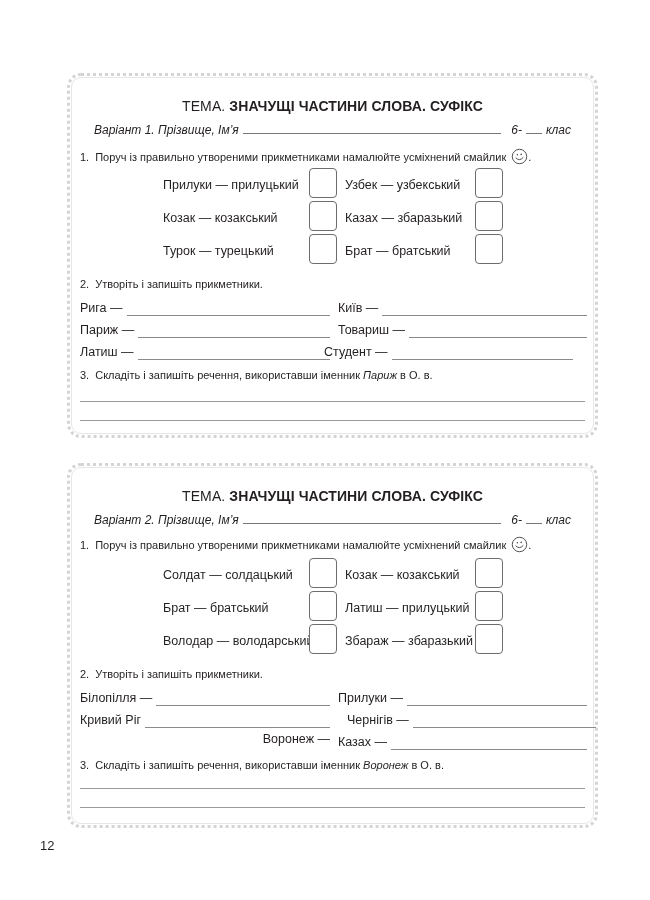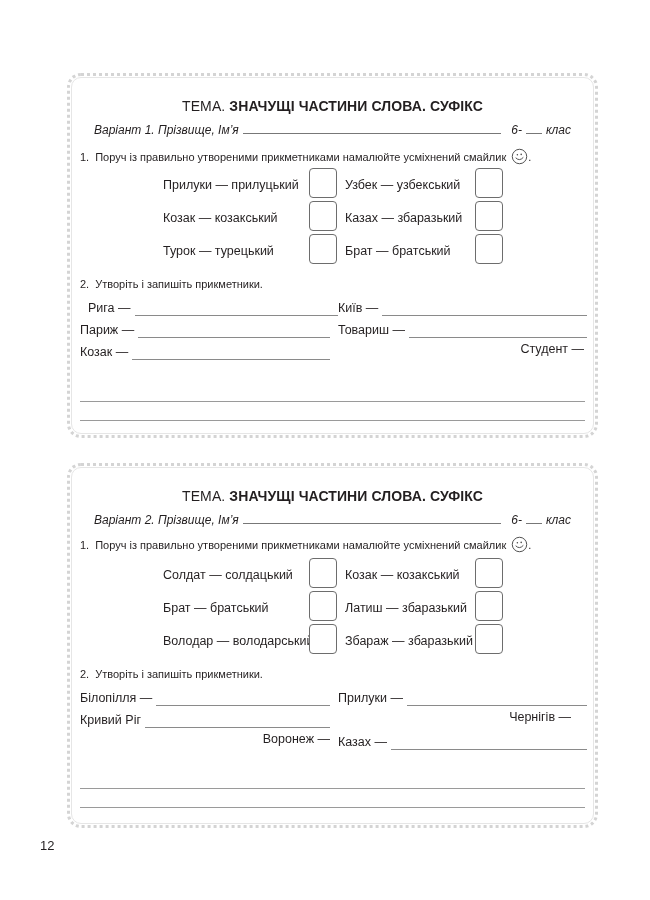--- a/index.html
+++ b/index.html
@@ -90,46 +90,51 @@
       <span class="pair-text" style="left:182px;">Брат — братський</span>
       <span class="check-box" style="left:312px;"></span>
     </div>
   </div>
 
   <div class="task" style="top:202px;">
     <span class="num">2.</span><span>Утворіть і запишіть прикметники.</span>
   </div>
 
   <div class="form-grid" style="top:222px;">
-    <div class="field" style="left:8px; width:250px; top:0;text-align:center;">
+    <div class="field" style="left:0; width:250px; top:0;text-align:center;">
       <span class="lbl">Рига —</span>
         <span class="line"></span>
     </div>
     <div class="field" style="left:258px; width:249px; top:0;">
       <span class="lbl">Київ —</span>
         <span class="line"></span>
     </div>
     <div class="field" style="left:0; width:250px; top:22px;">
       <span class="lbl">Париж —</span>
         <span class="line"></span>
     </div>
     <div class="field" style="left:258px; width:249px; top:22px;">
       <span class="lbl">Товариш —</span>
         <span class="line"></span>
     </div>
     <div class="field" style="left:0; width:250px; top:44px;">
-      <span class="lbl">Козак —</span>
-        <span class="line"></span>
-    </div>
-    <div class="field" style="left:255px; width:249px; top:44px;flex-direction:column;">
+      <span class="lbl">Латиш —</span>
+        <span class="line"></span>
+    </div>
+    <div class="field" style="left:244px; width:249px; top:44px;">
       <span class="lbl">Студент —</span>
         <span class="line"></span>
     </div>
   </div>
 
+  <div class="task" style="top:293px;">
+    <span class="num">3.</span><span>Складіть і запишіть речення, використавши іменник</span>
+    <i>Париж</i>
+    <span>в О. в.</span>
+  </div>
   <div class="answer-line" style="top:325px;"></div>
   <div class="answer-line" style="top:344px;"></div>
 </div>
 
 <div class="card v2">
   <div class="title">
     <span class="pre">ТЕМА.</span>
     <span class="main">ЗНАЧУЩІ ЧАСТИНИ СЛОВА. СУФІКС</span>
   </div>
 
@@ -154,21 +159,21 @@
   <div class="pairs">
     <div class="pair-row" style="top:0;">
       <span class="pair-text" style="left:0;">Солдат — солдацький</span>
       <span class="check-box" style="left:146px;"></span>
       <span class="pair-text" style="left:182px;">Козак — козакський</span>
       <span class="check-box" style="left:312px;"></span>
     </div>
     <div class="pair-row" style="top:33px;">
       <span class="pair-text" style="left:0;">Брат — братський</span>
       <span class="check-box" style="left:146px;"></span>
-      <span class="pair-text" style="left:182px;">Латиш — збаразький</span>
+      <span class="pair-text" style="left:182px;">Латиш — прилуцький</span>
       <span class="check-box" style="left:312px;"></span>
     </div>
     <div class="pair-row" style="top:66px;">
       <span class="pair-text" style="left:0;">Володар — володарський</span>
       <span class="check-box" style="left:146px;"></span>
       <span class="pair-text" style="left:182px;">Збараж — збаразький</span>
       <span class="check-box" style="left:312px;"></span>
     </div>
   </div>
 
@@ -182,31 +187,36 @@
         <span class="line"></span>
     </div>
     <div class="field" style="left:258px; width:249px; top:0;">
       <span class="lbl">Прилуки —</span>
         <span class="line"></span>
     </div>
     <div class="field" style="left:0; width:250px; top:22px;">
       <span class="lbl">Кривий Ріг</span>
         <span class="line"></span>
     </div>
-    <div class="field" style="left:242px; width:249px; top:22px;flex-direction:column;">
+    <div class="field" style="left:267px; width:249px; top:22px;">
       <span class="lbl">Чернігів —</span>
         <span class="line"></span>
     </div>
     <div class="field" style="left:0; width:250px; top:44px;flex-direction:column;">
       <span class="lbl">Воронеж —</span>
         <span class="line"></span>
     </div>
     <div class="field" style="left:258px; width:249px; top:44px;">
       <span class="lbl">Казах —</span>
         <span class="line"></span>
     </div>
   </div>
 
+  <div class="task" style="top:293px;">
+    <span class="num">3.</span><span>Складіть і запишіть речення, використавши іменник</span>
+    <i>Воронеж</i>
+    <span>в О. в.</span>
+  </div>
   <div class="answer-line" style="top:322px;"></div>
   <div class="answer-line" style="top:341px;"></div>
 </div>
 
 <div class="page-number">12</div>
 
 </body></html>

